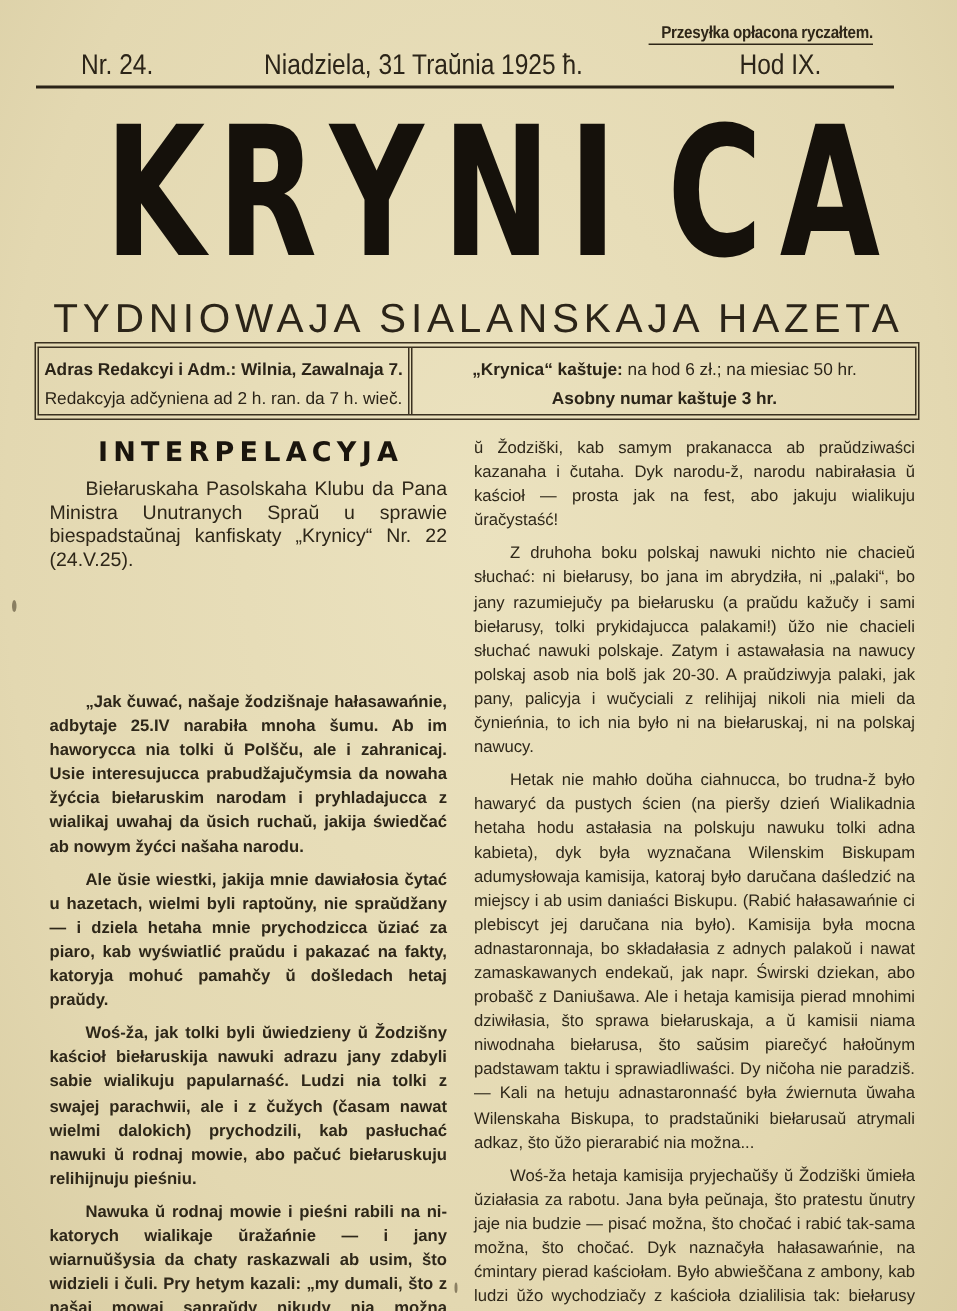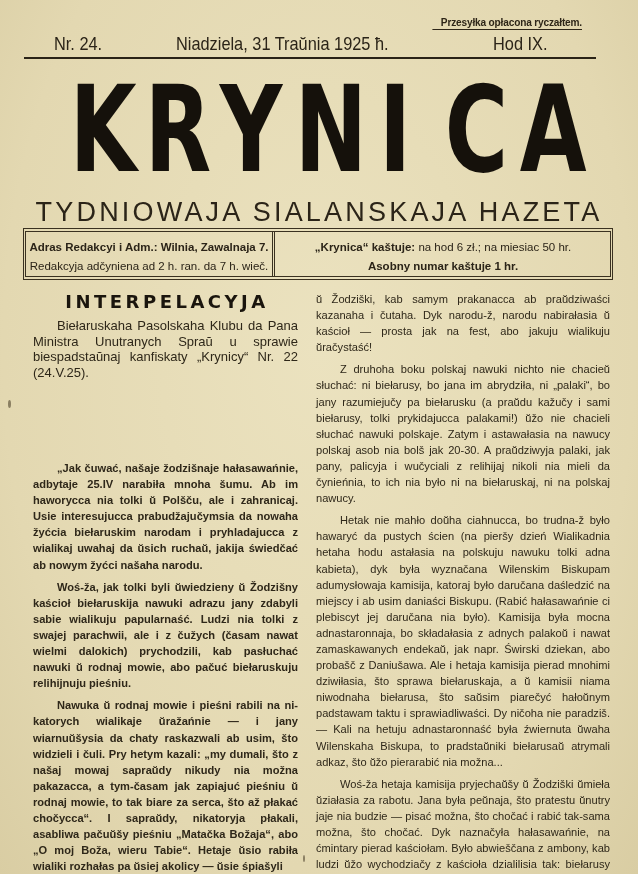--- a/index.html
+++ b/index.html
@@ -110,32 +110,33 @@
   <div class="subtitle">TYDNIOWAJA SIALANSKAJA HAZETA</div>
 
   <div class="infobox">
     <div class="info-left">
       <div class="b">Adras Redakcyi i Adm.: Wilnia, Zawalnaja 7.</div>
       <div>Redakcyja adčyniena ad 2 h. ran. da 7 h. wieč.</div>
     </div>
     <div class="divider"></div>
     <div class="info-right">
       <div><span class="b">„Krynica“ kaštuje:</span><span> na hod 6 zł.; na miesiac 50 hr.</span></div>
-      <div class="b">Asobny numar kaštuje 1 hr.</div>
+      <div class="b">Asobny numar kaštuje 3 hr.</div>
     </div>
   </div>
 
   <div class="headline">INTERPELACYJA</div>
 
   <div class="col col-left-intro">
     <p>Biełaruskaha Pasolskaha Klubu da Pana Ministra Unutranych Spraŭ u sprawie biespad­staŭnaj kanfiskaty „Krynicy“ Nr. 22 (24.V.25).</p>
   </div>
 
   <div class="col col-left-body">
     <p>„Jak čuwać, našaje žodzišnaje hałasawańnie, ad­bytaje 25.IV narabiła mnoha šumu. Ab im haworyc­ca nia tolki ŭ Polšču, ale i zahranicaj. Usie interesu­jucca prabudžajučymsia da nowaha žyćcia biełaruskim narodam i pryhladajucca z wialikaj uwahaj da ŭsich ruchaŭ, jakija świedčać ab nowym žyćci našaha narodu.</p>
+    <p>Ale ŭsie wiestki, jakija mnie dawiałosia čytać u hazetach, wielmi byli raptoŭny, nie spraŭdžany — i dziela hetaha mnie prychodzicca ŭziać za piaro, kab wyświatlić praŭdu i pakazać na fakty, katoryja mohuć pamahčy ŭ došledach hetaj praŭdy.</p>
     <p>Woś-ža, jak tolki byli ŭwiedzieny ŭ Žodzišny kaścioł biełaruskija nawuki adrazu jany zdabyli sabie wialikuju papularnaść. Ludzi nia tolki z swajej pa­rachwii, ale i z čužych (časam nawat wielmi dalokich) prychodzili, kab pasłuchać nawuki ŭ rodnaj mowie, abo pačuć biełaruskuju relihijnuju pieśniu.</p>
     <p>Nawuka ŭ rodnaj mowie i pieśni rabili na ni­katorych wialikaje ŭražańnie — i jany wiarnuŭšysia da chaty raskazwali ab usim, što widzieli i čuli. Pry hetym kazali: „my dumali, što z našaj mowaj sapraŭ­dy nikudy nia možna pakazacca, a tym-časam jak zapiajuć pieśniu ŭ rodnaj mowie, to tak biare za ser­ca, što až płakać chočycca“. I sapraŭdy, nikatoryja płakali, asabliwa pačuŭšy pieśniu „Matačka Božaja“, abo „O moj Boža, wieru Tabie“. Hetaje ŭsio rabiła wialiki rozhałas pa ŭsiej akolicy — ŭsie śpiašyli</p>
   </div>
 
   <div class="col col-right">
     <p class="cont">ŭ Žodziški, kab samym prakanacca ab praŭdziwaści kazanaha i čutaha. Dyk narodu-ž, narodu nabirałasia ŭ kaścioł — prosta jak na fest, abo jakuju wialikuju ŭračystaść!</p>
     <p>Z druhoha boku polskaj nawuki nichto nie cha­cieŭ słuchać: ni biełarusy, bo jana im abrydziła, ni „palaki“, bo jany razumiejučy pa biełarusku (a praŭ­du kažučy i sami biełarusy, tolki prykidajucca pala­kami!) ŭžo nie chacieli słuchać nawuki polskaje. Za­tym i astawałasia na nawucy polskaj asob nia bolš jak 20-30. A praŭdziwyja palaki, jak pany, palicyja i wučyciali z relihijaj nikoli nia mieli da čynieńnia, to ich nia było ni na biełaruskaj, ni na polskaj nawucy.</p>
     <p>Hetak nie mahło doŭha ciahnucca, bo trudna-ž było hawaryć da pustych ścien (na pieršy dzień Wia­likadnia hetaha hodu astałasia na polskuju nawuku tolki adna kabieta), dyk była wyznačana Wilenskim Biskupam adumysłowaja kamisija, katoraj było daru­čana daśledzić na miejscy i ab usim daniaści Bisku­pu. (Rabić hałasawańnie ci plebiscyt jej daručana nia było). Kamisija była mocna adnastaronnaja, bo skła­dałasia z adnych palakoŭ i nawat zamaskawanych endekaŭ, jak napr. Świrski dziekan, abo probašč z Daniušawa. Ale i hetaja kamisija pierad mnohimi dziwiłasia, što sprawa biełaruskaja, a ŭ kamisii nia­ma niwodnaha biełarusa, što saŭsim piarečyć hałoŭ­nym padstawam taktu i sprawiadliwaści. Dy ničoha nie paradziš. — Kali na hetuju adnastaronnaść była źwiernuta ŭwaha Wilenskaha Biskupa, to pradstaŭni­ki biełarusaŭ atrymali adkaz, što ŭžo pierarabić nia možna...</p>
     <p>Woś-ža hetaja kamisija pryjechaŭšy ŭ Žodziški ŭmieła ŭziałasia za rabotu. Jana była peŭnaja, što pratestu ŭnutry jaje nia budzie — pisać možna, što chočać i rabić tak-sama možna, što chočać. Dyk na­značyła hałasawańnie, na ćmintary pierad kaściołam. Było abwieščana z ambony, kab ludzi ŭžo wychodzia­čy z kaścioła dzialilisia tak: biełarusy kab išli ŭlewa</p>
   </div>

